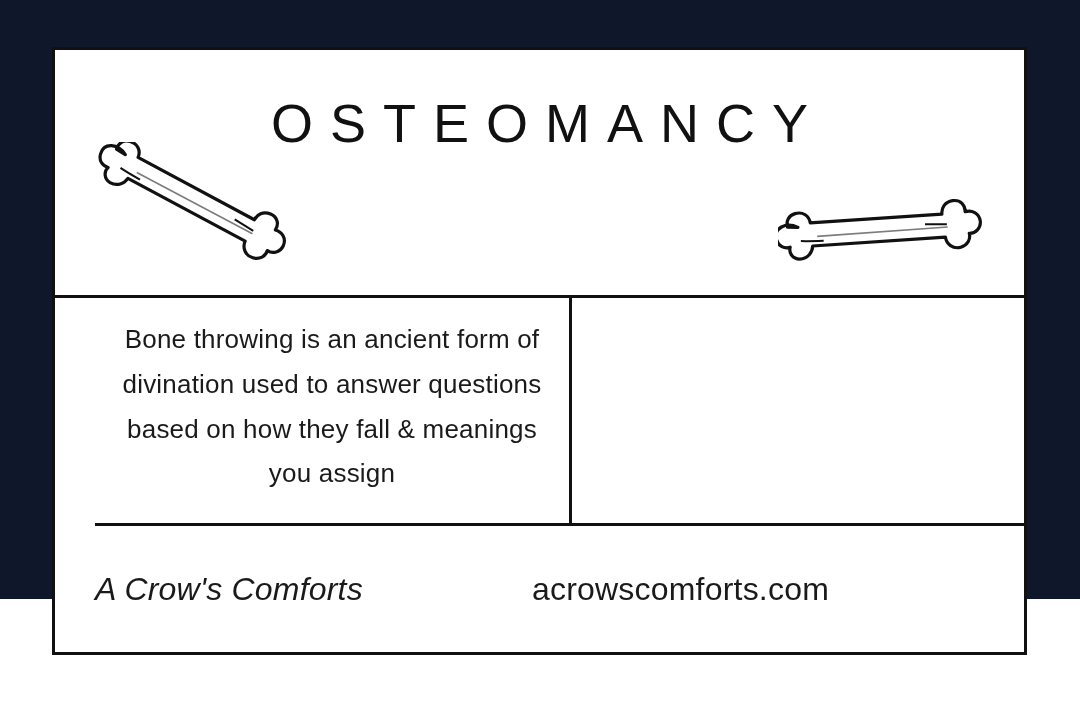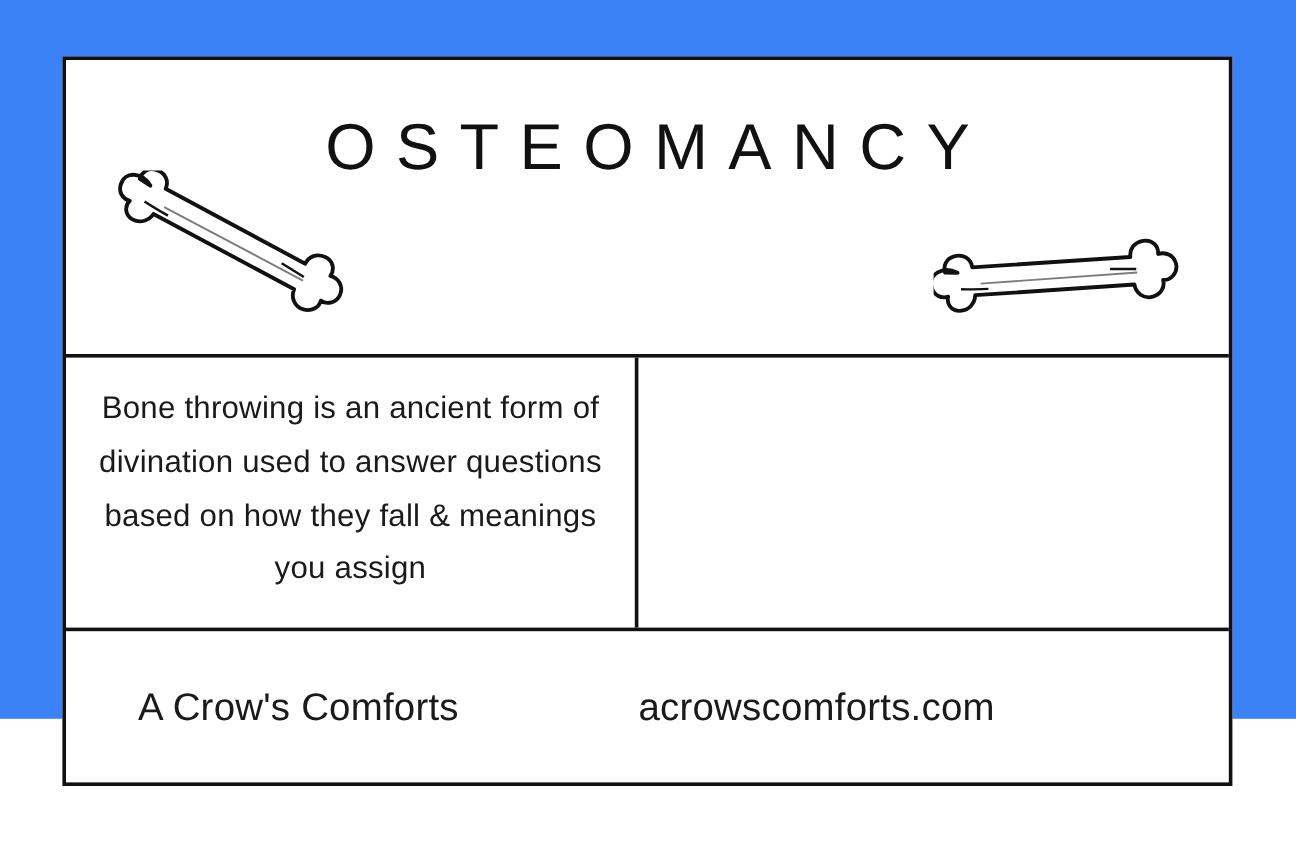--- a/index.html
+++ b/index.html
@@ -12,21 +12,21 @@
     height: 706px;
     font-family: "Liberation Sans", sans-serif;
     color: #1a1a1a;
     overflow: hidden;
   }
 
   .page {
     position: relative;
     width: 1080px;
     height: 599px;
-    background: #3b82f6;
+    background: #0f172a;
   }
 
   .label-card {
     position: absolute;
     left: 52px;
     top: 47px;
     width: 975px;
     height: 608px;
     border: 3px solid #111111;
     box-sizing: border-box;
@@ -75,20 +75,21 @@
     right: 36px;
     top: 120px;
   }
 
   
   .middle-band {
     display: flex;
     height: 228px;
     border-bottom: 3px solid #111111;
     box-sizing: border-box;
+    margin-left: 40px;
   }
 
   .desc-cell {
     width: 477px;
     box-sizing: border-box;
     border-right: 3px solid #111111;
     display: flex;
     align-items: center;
     justify-content: center;
     padding: 6px 18px 14px 18px;
@@ -135,24 +136,25 @@
 
   
   .footer-band {
     flex: 1;
     display: flex;
     align-items: center;
   }
   .brand {
     width: 477px;
     box-sizing: border-box;
-    padding-left: 60px;
+    padding-left: 40px;
     font-size: 32px;
     color: #1a1a1a;
     letter-spacing: 0.2px;
+    font-style: italic;
   }
   .website {
     flex: 1;
     text-align: left;
     padding-right: 24px;
     font-size: 32px;
     color: #1a1a1a;
     letter-spacing: 0.2px;
   }
 </style>

